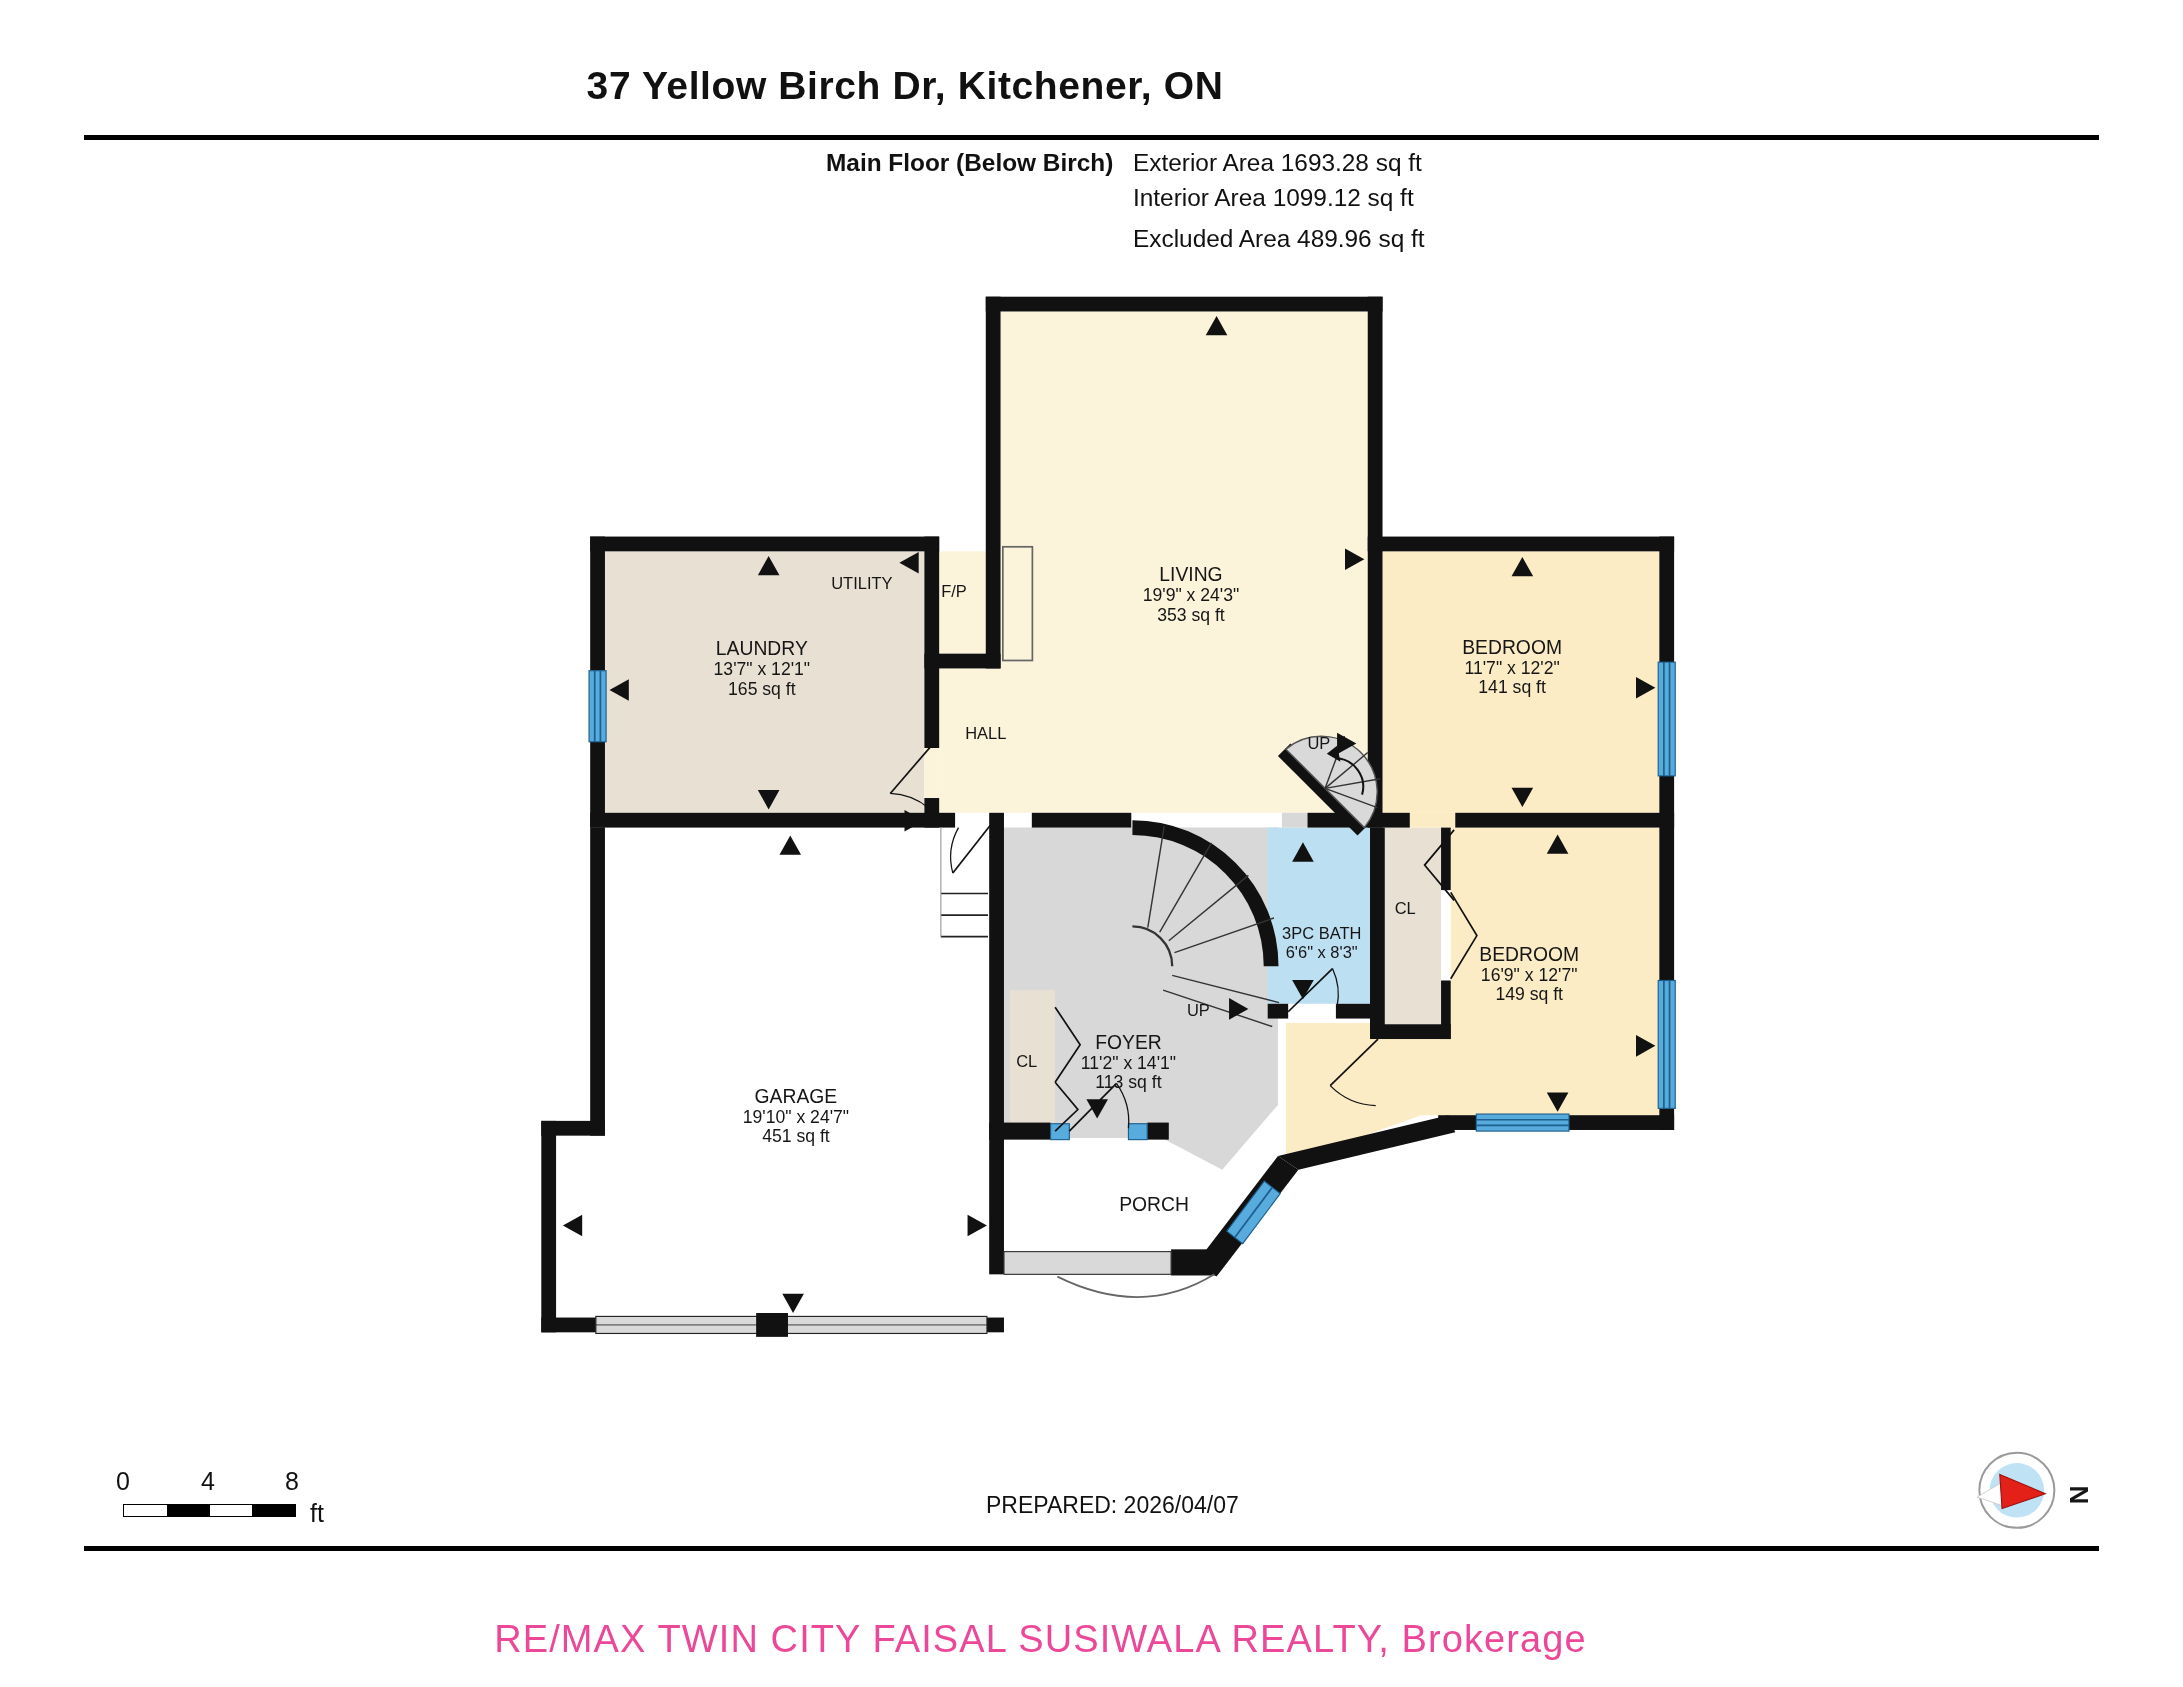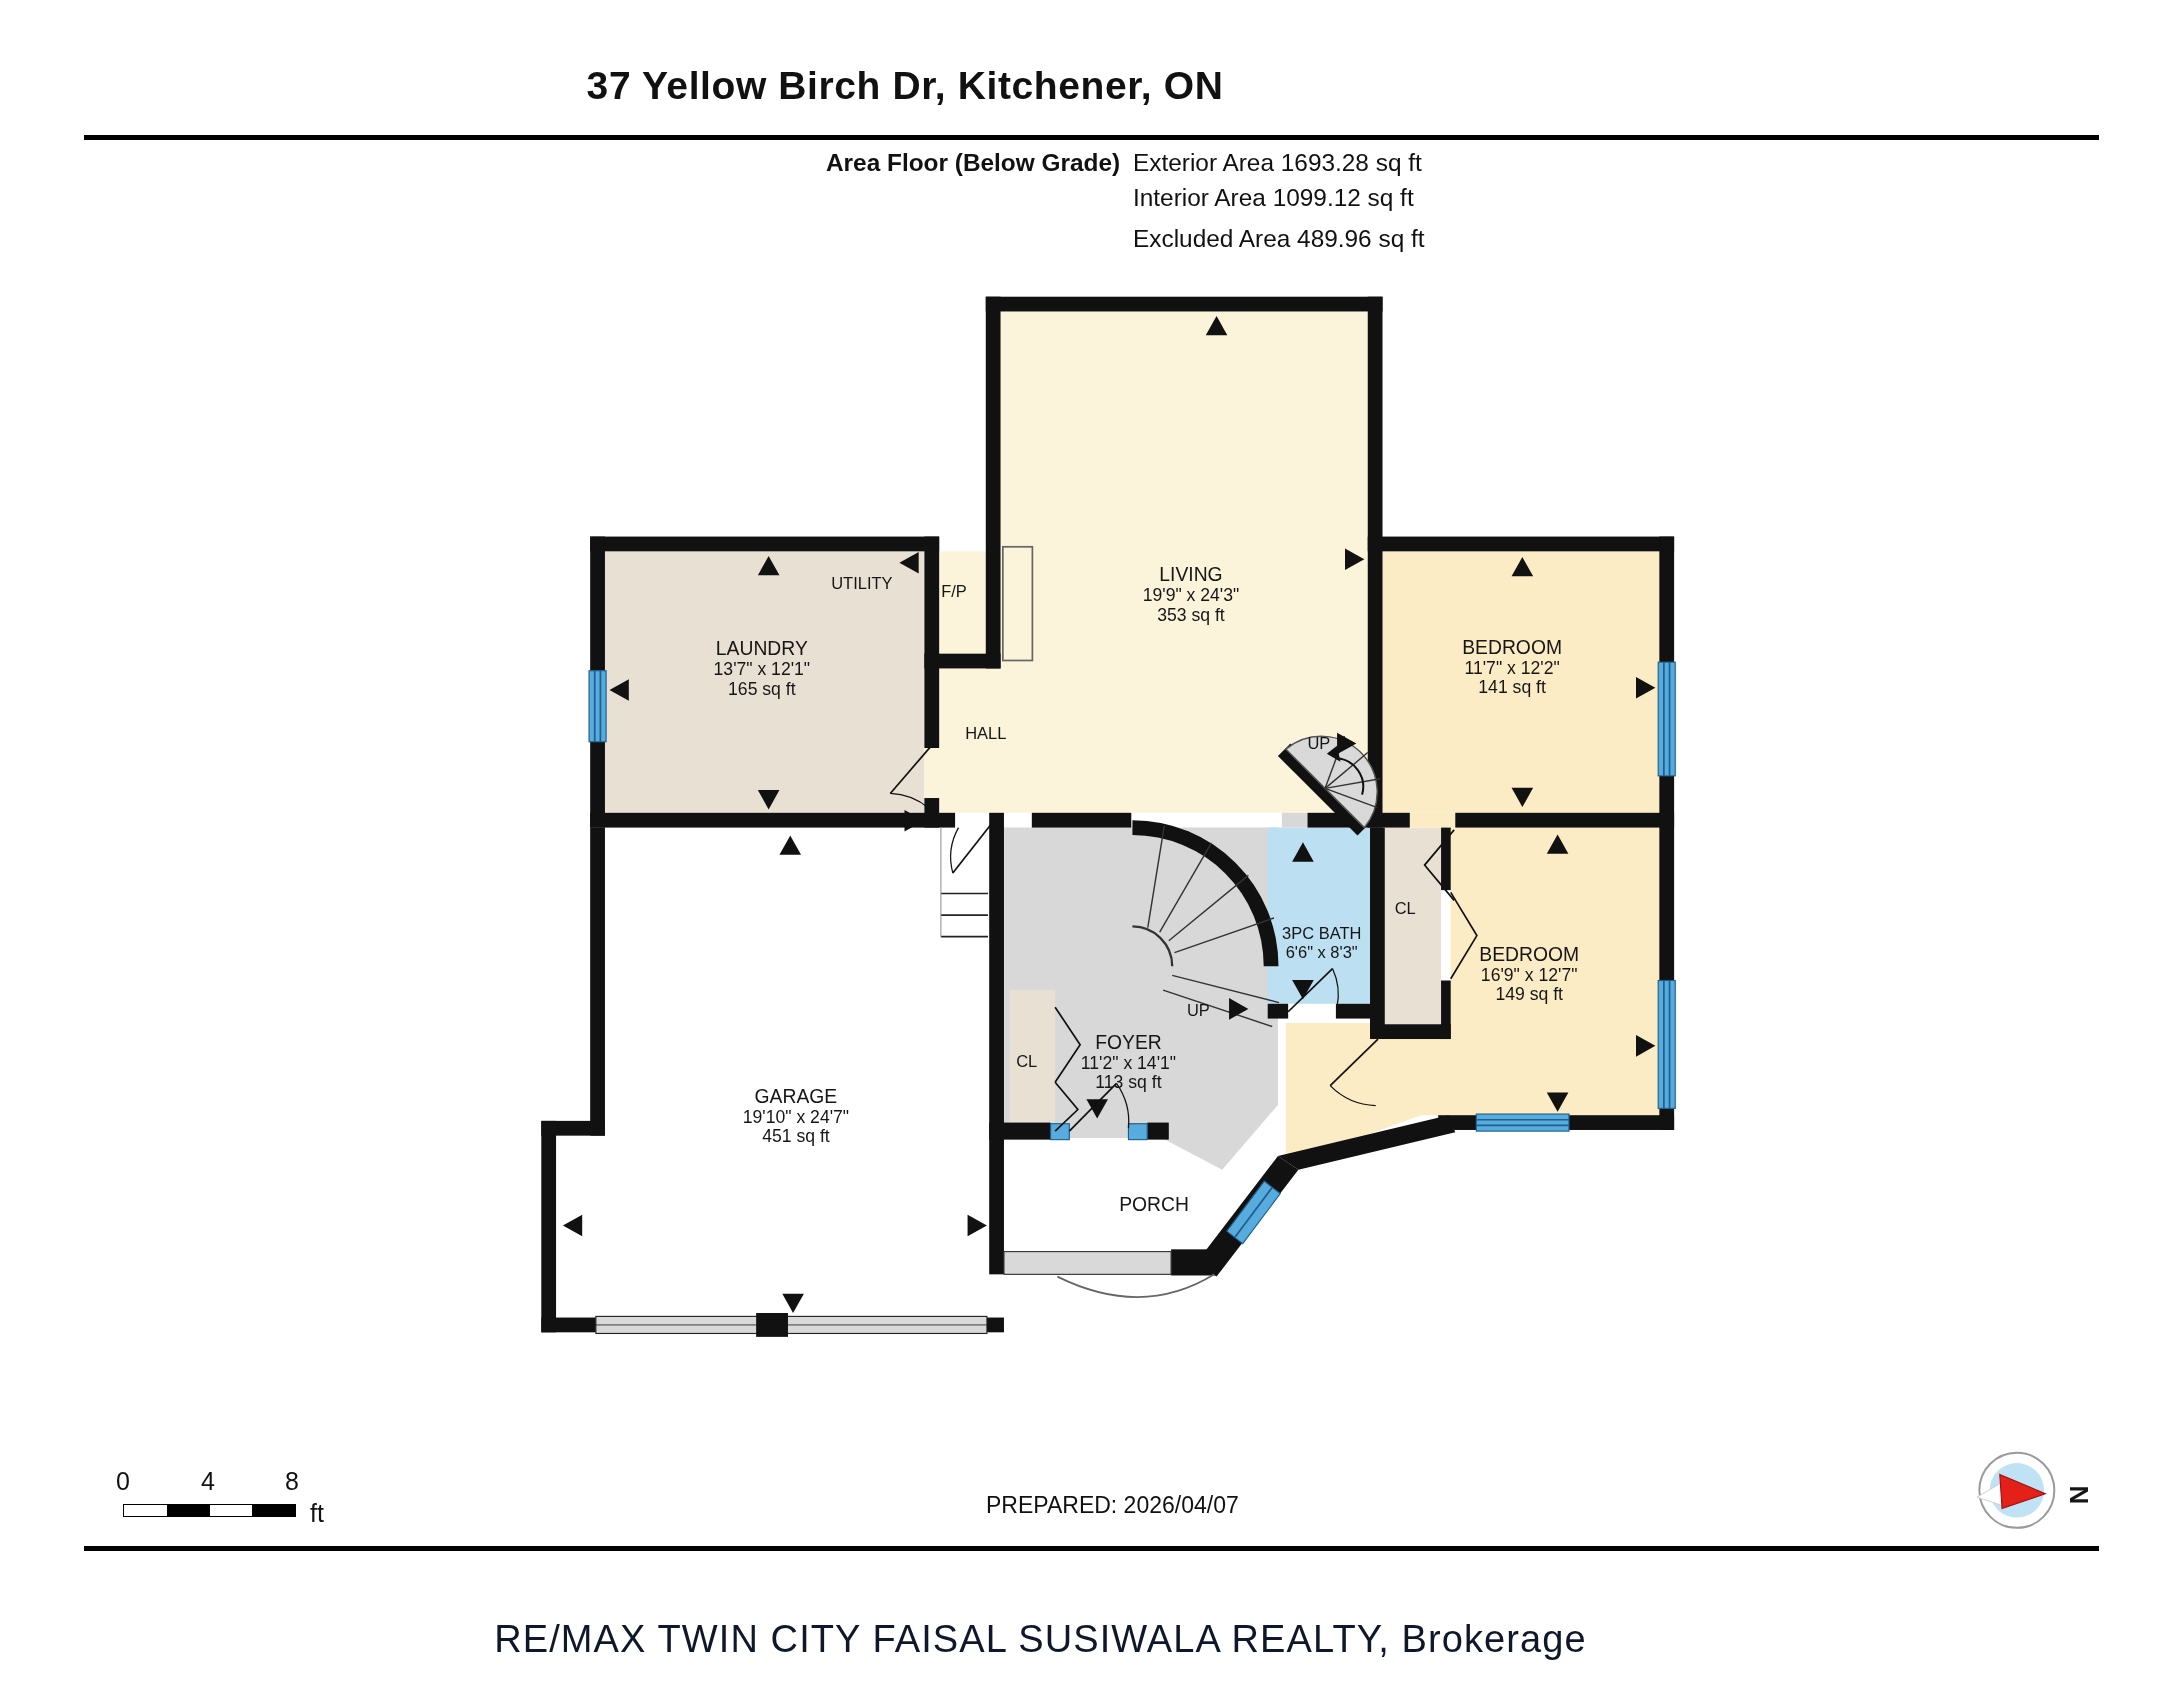--- a/index.html
+++ b/index.html
@@ -12,36 +12,36 @@
   #floor-label{left:826px;top:149px;font-size:24.4px;font-weight:bold;}
   .area-line{left:1133px;font-size:24.4px;}
   #plan-svg{left:0;top:0;width:2183px;height:1687px;}
   svg text{font-family:"Liberation Sans",sans-serif;fill:#161616;}
   .room-name{font-size:34px;}
   .room-dims{font-size:31px;}
   .room-small{font-size:29px;}
   #prepared{left:986px;top:1492px;font-size:23px;}
   #disclaimer{left:84px;top:1565px;font-size:21px;}
   #watermark{left:398px;top:1618px;width:1285px;text-align:center;font-size:38px;
-             color:#0f172a;letter-spacing:1.1px;white-space:nowrap;}
+             color:#ec4899;letter-spacing:1.1px;white-space:nowrap;}
   .tick{top:1467px;font-size:25px;transform:translateX(-50%);}
   #scale-bar{left:123px;top:1504px;width:171px;height:11.4px;border:1.7px solid #000;display:flex;}
   #scale-bar div{height:100%;flex:1;}
   .seg-w{background:#fff;} .seg-b{background:#000;}
   #ft-label{left:310px;top:1499px;font-size:25px;}
 </style>
 </head>
 <body>
 
 <div id="canvas">
 
   <div id="title" class="abs">37 Yellow Birch Dr, Kitchener, ON</div>
   <div id="rule-top" class="abs rule"></div>
 
-  <div id="floor-label" class="abs">Area Floor (Below Grade)</div>
+  <div id="floor-label" class="abs">Main Floor (Below Birch)</div>
   <div class="abs area-line" style="top:149px">Exterior Area 1693.28 sq ft</div>
   <div class="abs area-line" style="top:184px">Interior Area 1099.12 sq ft</div>
   <div class="abs area-line" style="top:225px">Excluded Area 489.96 sq ft</div>
 
   <svg id="plan-svg" class="abs" viewBox="0 0 3840 2968">
 
     <g>
       <polygon points="1760,548 2406,548 2406,1430 1652,1430 1652,1176 1760,1176" fill="#fbf3da"></polygon>
       <rect x="1652" y="970" width="82" height="180" fill="#fbf3da"></rect>
       <rect x="1064" y="970" width="562" height="460" fill="#e7e0d3"></rect>

